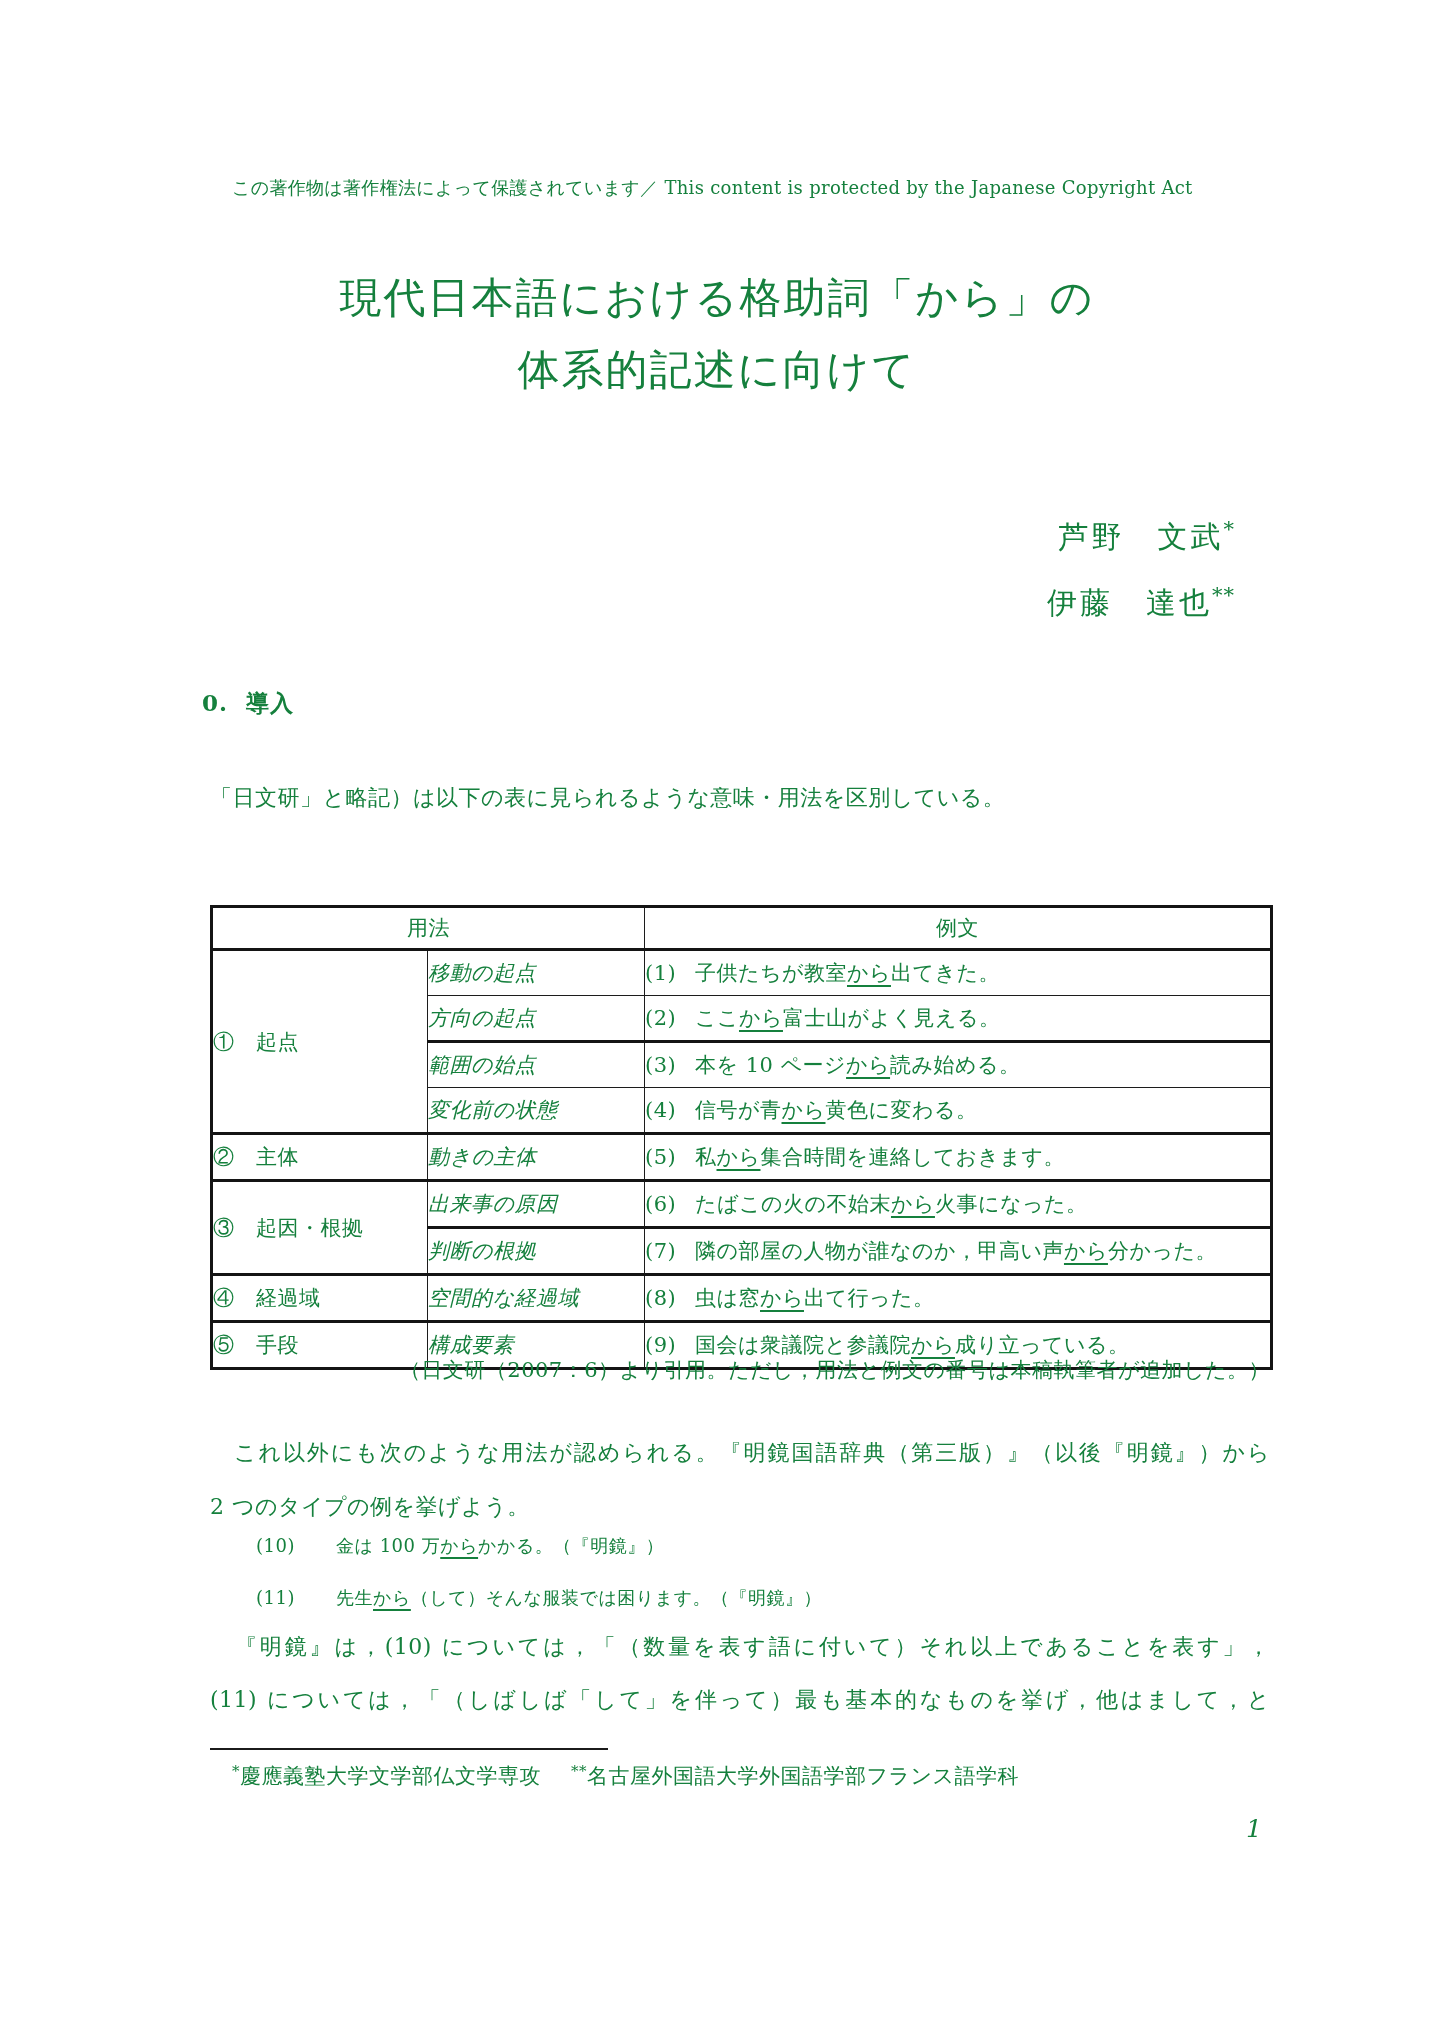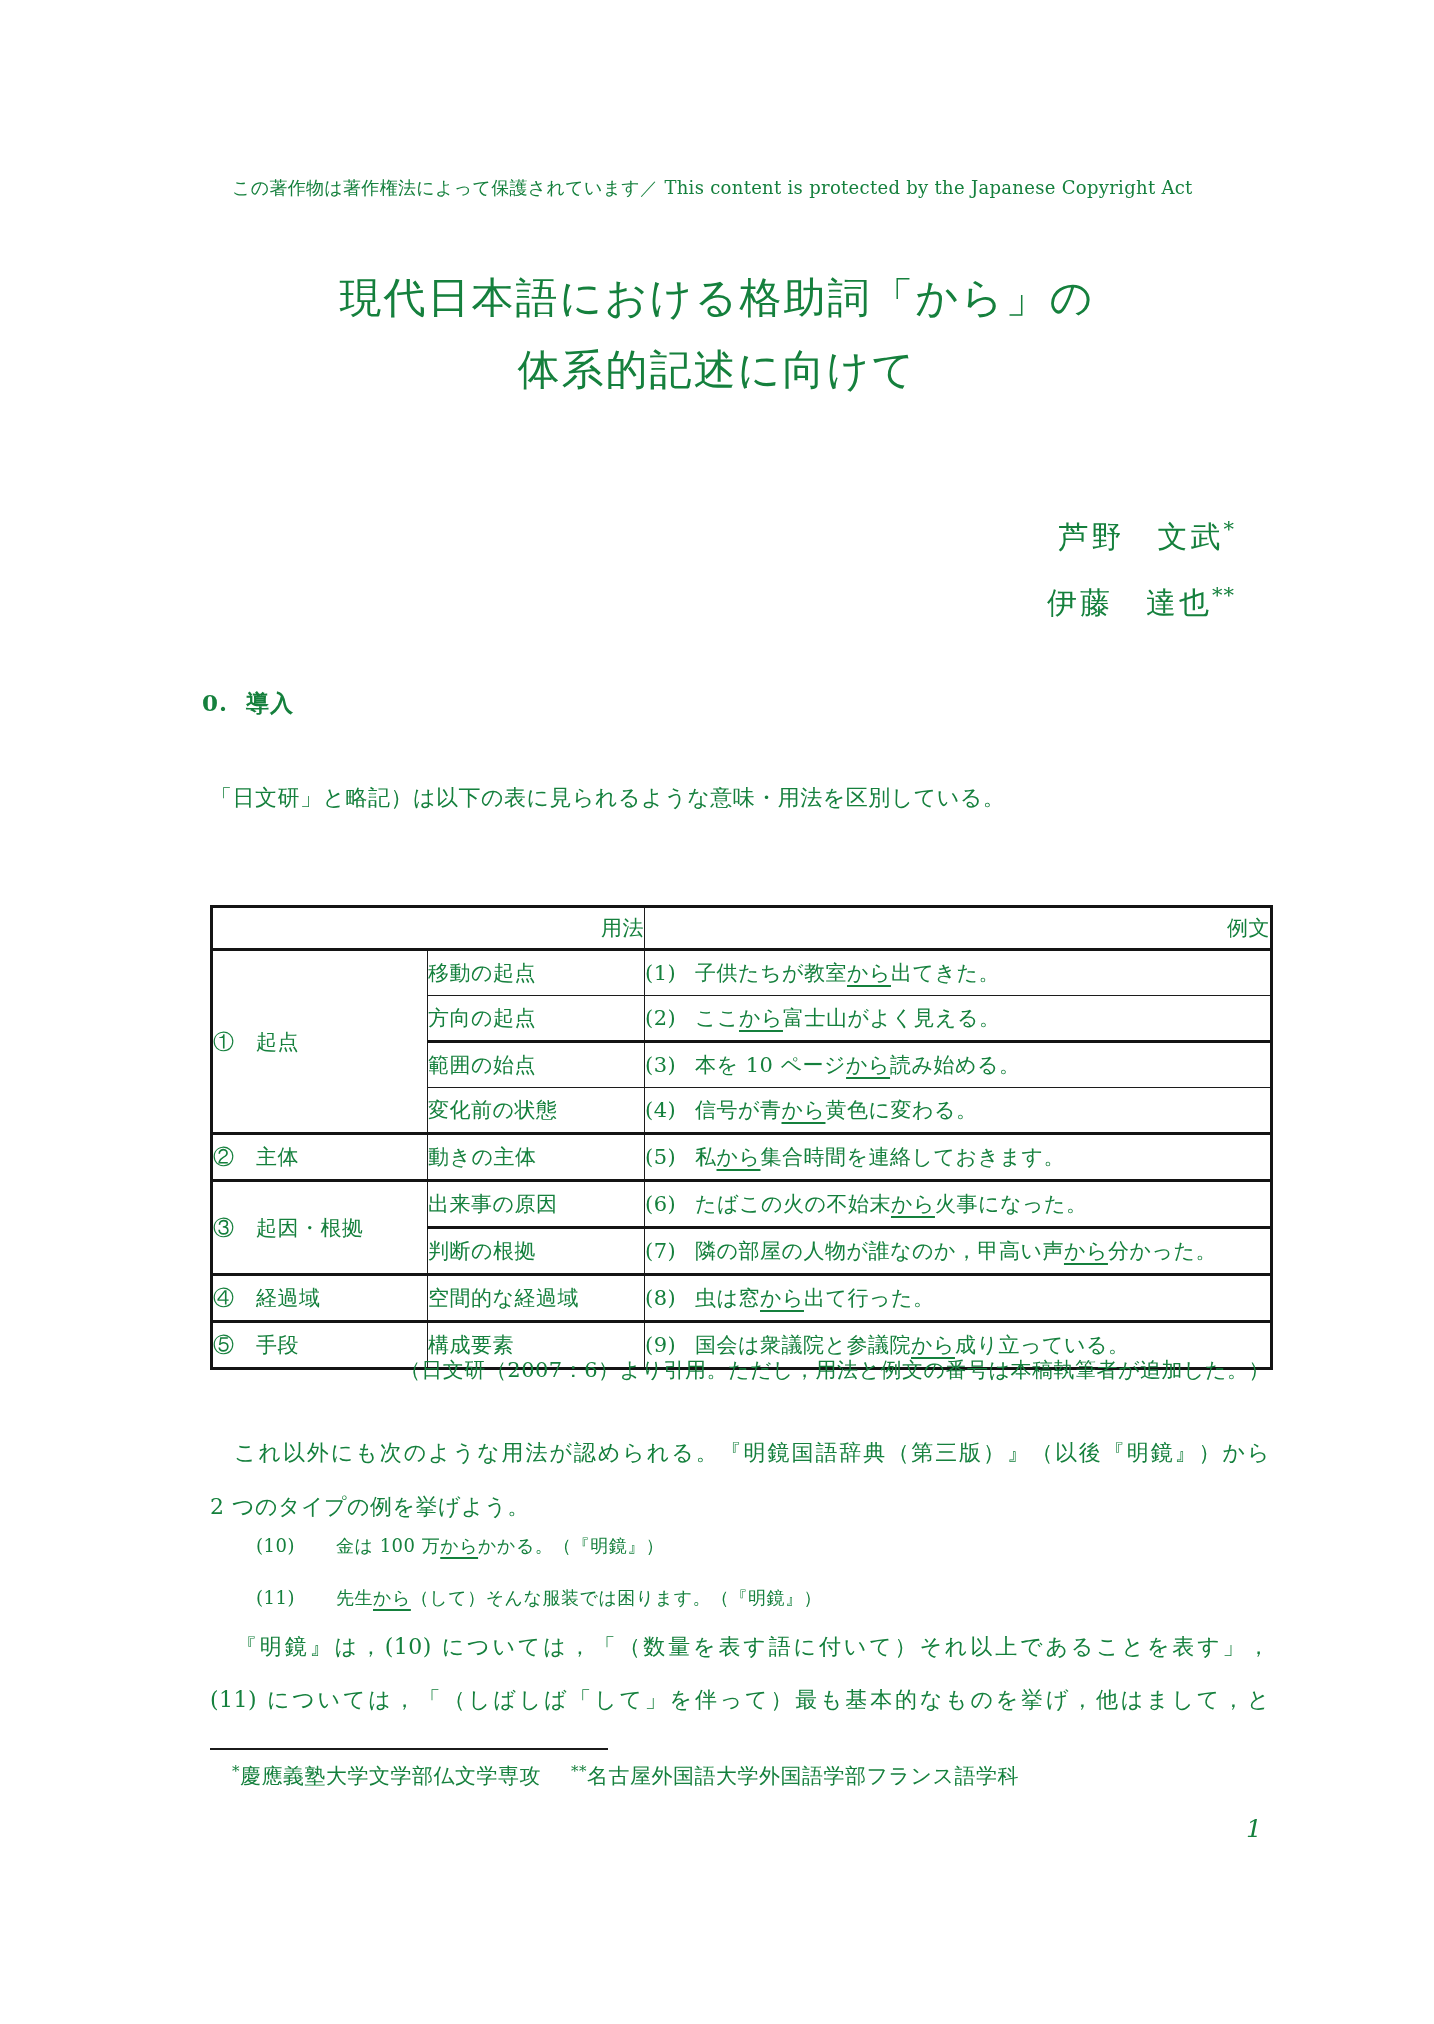--- a/index.html
+++ b/index.html
@@ -55,23 +55,23 @@
   table.usage {
     border-collapse:collapse; table-layout:fixed;
     width:1060px; font-size:21px; letter-spacing:0.5px;
   }
   table.usage td {
     border:1px solid #1c1c1c;
     padding:0; height:44px; vertical-align:middle;
     overflow:hidden; white-space:nowrap;
   }
   table.usage { border:3px solid #141414; }
-  tr.hdr td { height:40px; text-align:right; border-bottom:3px solid #141414; }
+  tr.hdr td { height:40px; text-align:center; border-bottom:3px solid #141414; }
   td.g { padding:10px 4px 0 28px; vertical-align:top; }
-  td.s { padding-left:26px; }
+  td.s { padding-left:26px;font-style:italic; }
   td.e { padding-left:18px; }
   td.e .num { display:inline-block; min-width:50px; }
   tr.t td { border-top:3px solid #141414; }
   .caption {
     position:absolute; right:164px; top:1356px;
     font-size:21px; letter-spacing:0.5px; white-space:nowrap;
   }
   .foot-rule {
     position:absolute; left:210px; top:1748px; width:398px;
     border-top:2px solid #1b1b1b; height:0;

